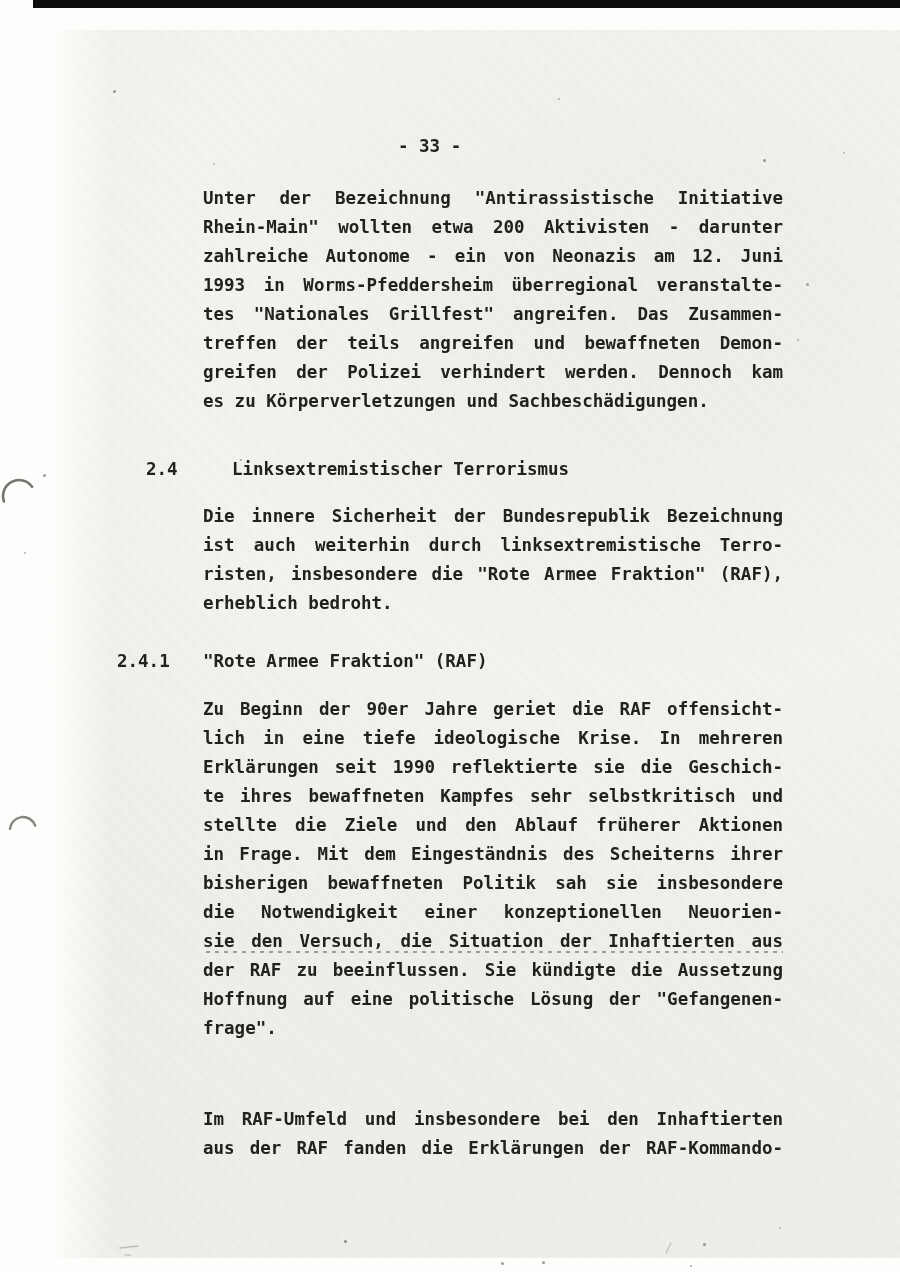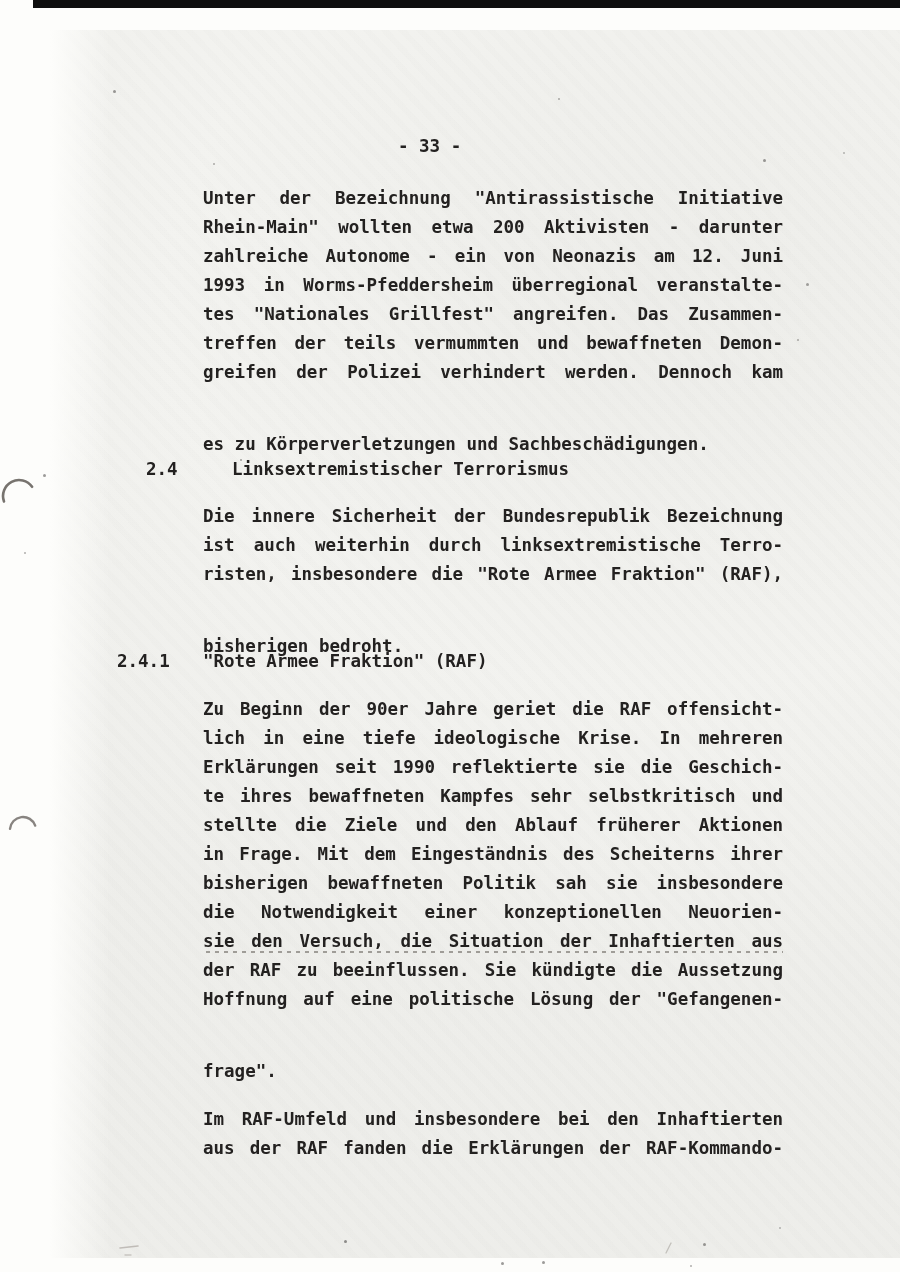--- a/index.html
+++ b/index.html
@@ -31,21 +31,21 @@
     font-size:17.5px;line-height:29px;font-weight:bold;white-space:pre;
   }
   .block{position:absolute;}
   .heading{left:117px;width:666px;font-size:17.5px;line-height:29px;font-weight:bold;white-space:pre;}
   .heading .hnum{display:inline-block;width:86px;}
   .paragraph{left:203px;width:580px;}
   .line{
     height:29px;line-height:29px;font-size:17.5px;font-weight:bold;
     text-align:justify;text-align-last:justify;overflow:hidden;
   }
-  .line.nj{text-align:left;text-align-last:left;margin-top:43px;}
+  .line.nj{text-align:left;text-align-last:left;}
   .line.ul{
     background-image:repeating-linear-gradient(90deg, rgba(95,90,84,0.55) 0 4px, rgba(95,90,84,0) 4px 9px);
     background-size:103% 2px;background-position:-6px 24px;background-repeat:no-repeat;
   }
   .speckle{position:absolute;border-radius:50%;background:#3c3a38;}
   .overlay{position:absolute;left:0;top:0;width:900px;height:1272px;pointer-events:none;}
 </style>
 </head>
 <body>
 
@@ -64,30 +64,30 @@
 
   <div class="pagenum">- 33 -</div>
 
   <div>
       <div class="block paragraph" style="top: 184px;">
         <div class="line">Unter der Bezeichnung "Antirassistische Initiative</div>
         <div class="line">Rhein-Main" wollten etwa 200 Aktivisten - darunter</div>
         <div class="line">zahlreiche Autonome - ein von Neonazis am 12. Juni</div>
         <div class="line">1993 in Worms-Pfeddersheim überregional veranstalte-</div>
         <div class="line">tes "Nationales Grillfest" angreifen. Das Zusammen-</div>
-        <div class="line">treffen der teils vermummten und bewaffneten Demon-</div>
+        <div class="line">treffen der teils angreifen und bewaffneten Demon-</div>
         <div class="line">greifen der Polizei verhindert werden. Dennoch kam</div>
         <div class="line nj">es zu Körperverletzungen und Sachbeschädigungen.</div>
       </div>
       <div class="block heading" style="top: 455px; margin-left: 29px;"><span class="hnum">2.4</span><span>Linksextremistischer Terrorismus</span></div>
       <div class="block paragraph" style="top: 502px;">
         <div class="line">Die innere Sicherheit der Bundesrepublik Bezeichnung</div>
         <div class="line">ist auch weiterhin durch linksextremistische Terro-</div>
         <div class="line">risten, insbesondere die "Rote Armee Fraktion" (RAF),</div>
-        <div class="line nj">bisherigen bedroht.</div>
+        <div class="line nj">erheblich bedroht.</div>
       </div>
       <div class="block heading" style="top: 647px;"><span class="hnum">2.4.1</span><span>"Rote Armee Fraktion" (RAF)</span></div>
       <div class="block paragraph" style="top: 695px;">
         <div class="line">Zu Beginn der 90er Jahre geriet die RAF offensicht-</div>
         <div class="line">lich in eine tiefe ideologische Krise. In mehreren</div>
         <div class="line">Erklärungen seit 1990 reflektierte sie die Geschich-</div>
         <div class="line">te ihres bewaffneten Kampfes sehr selbstkritisch und</div>
         <div class="line">stellte die Ziele und den Ablauf früherer Aktionen</div>
         <div class="line">in Frage. Mit dem Eingeständnis des Scheiterns ihrer</div>
         <div class="line">bisherigen bewaffneten Politik sah sie insbesondere</div>

